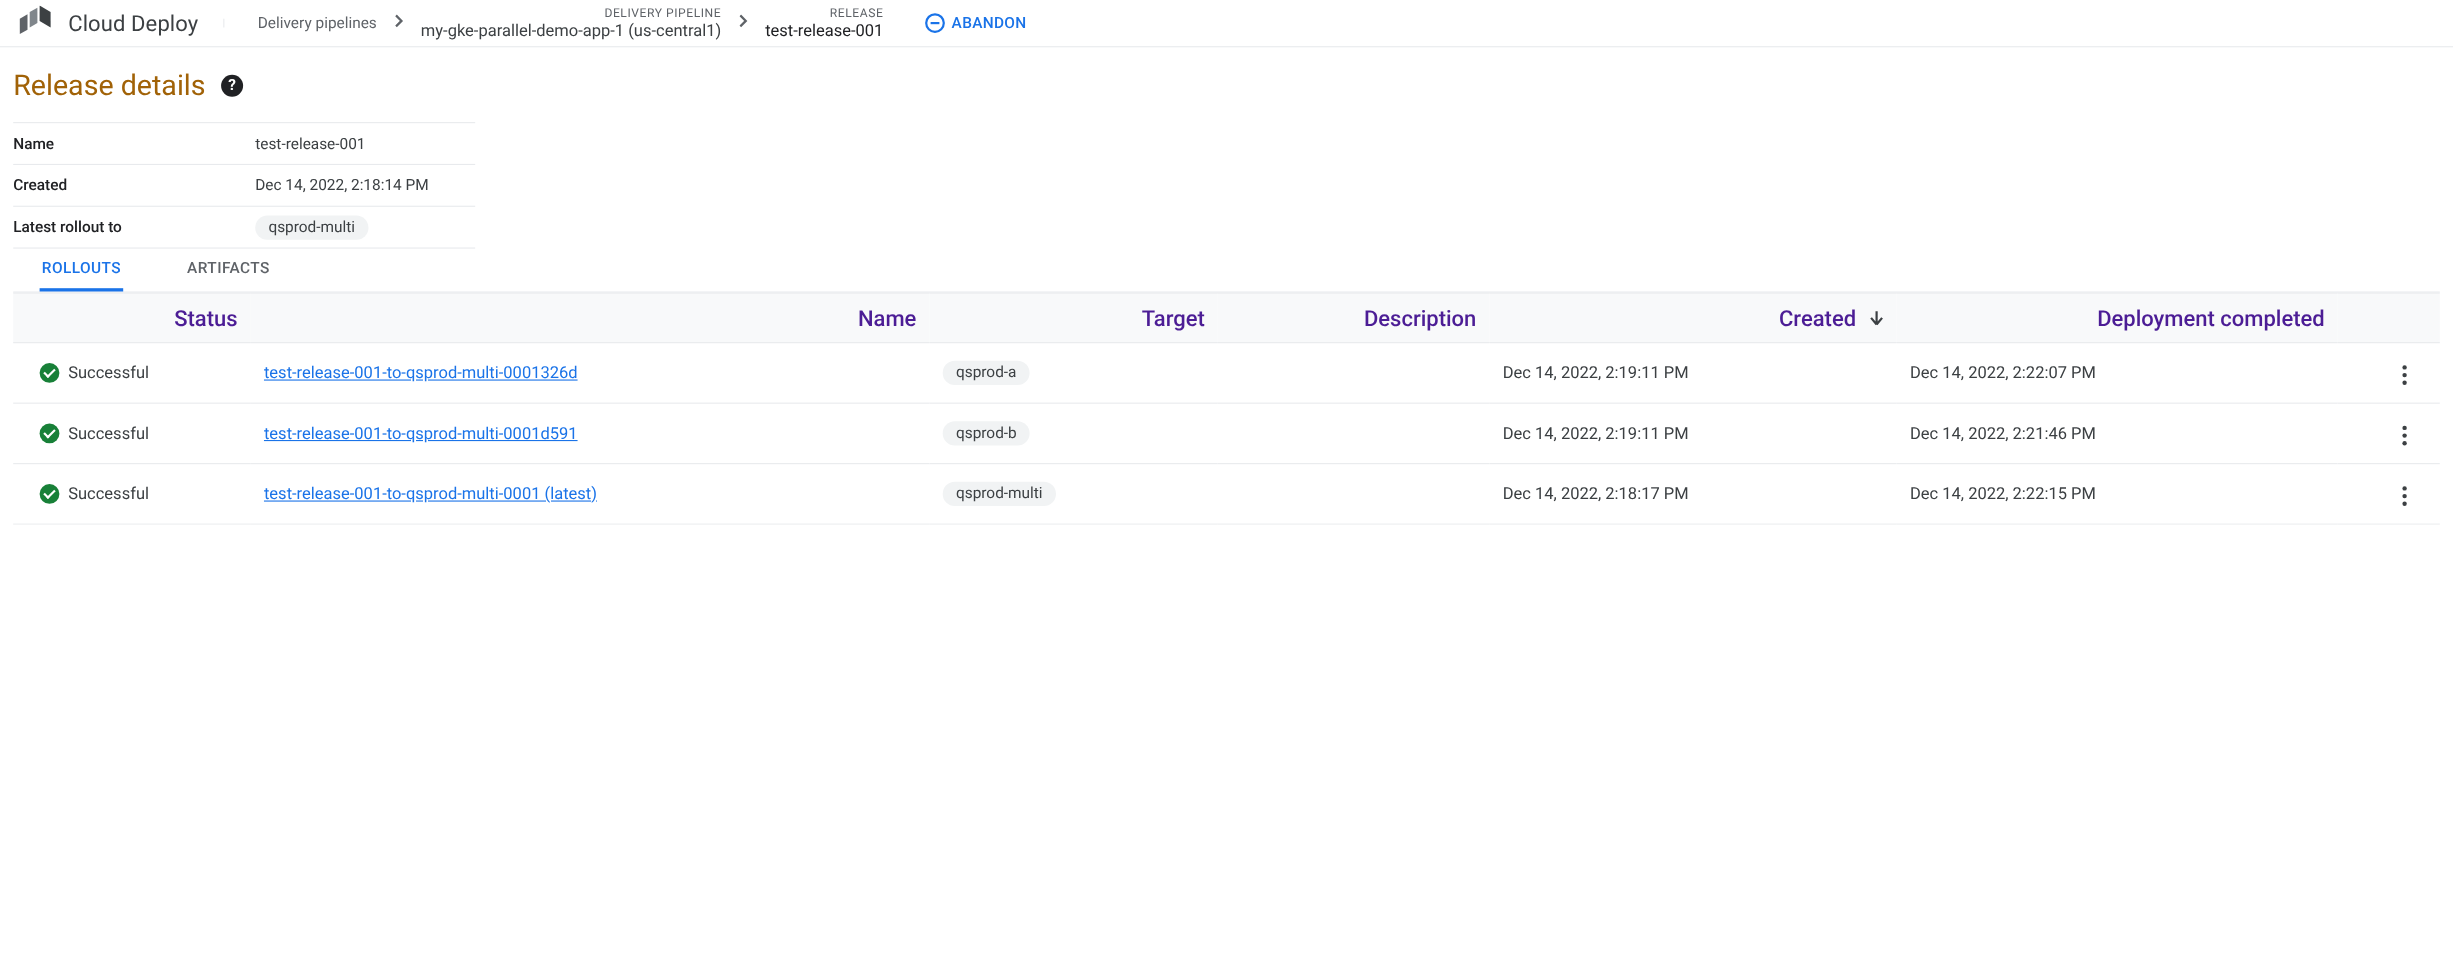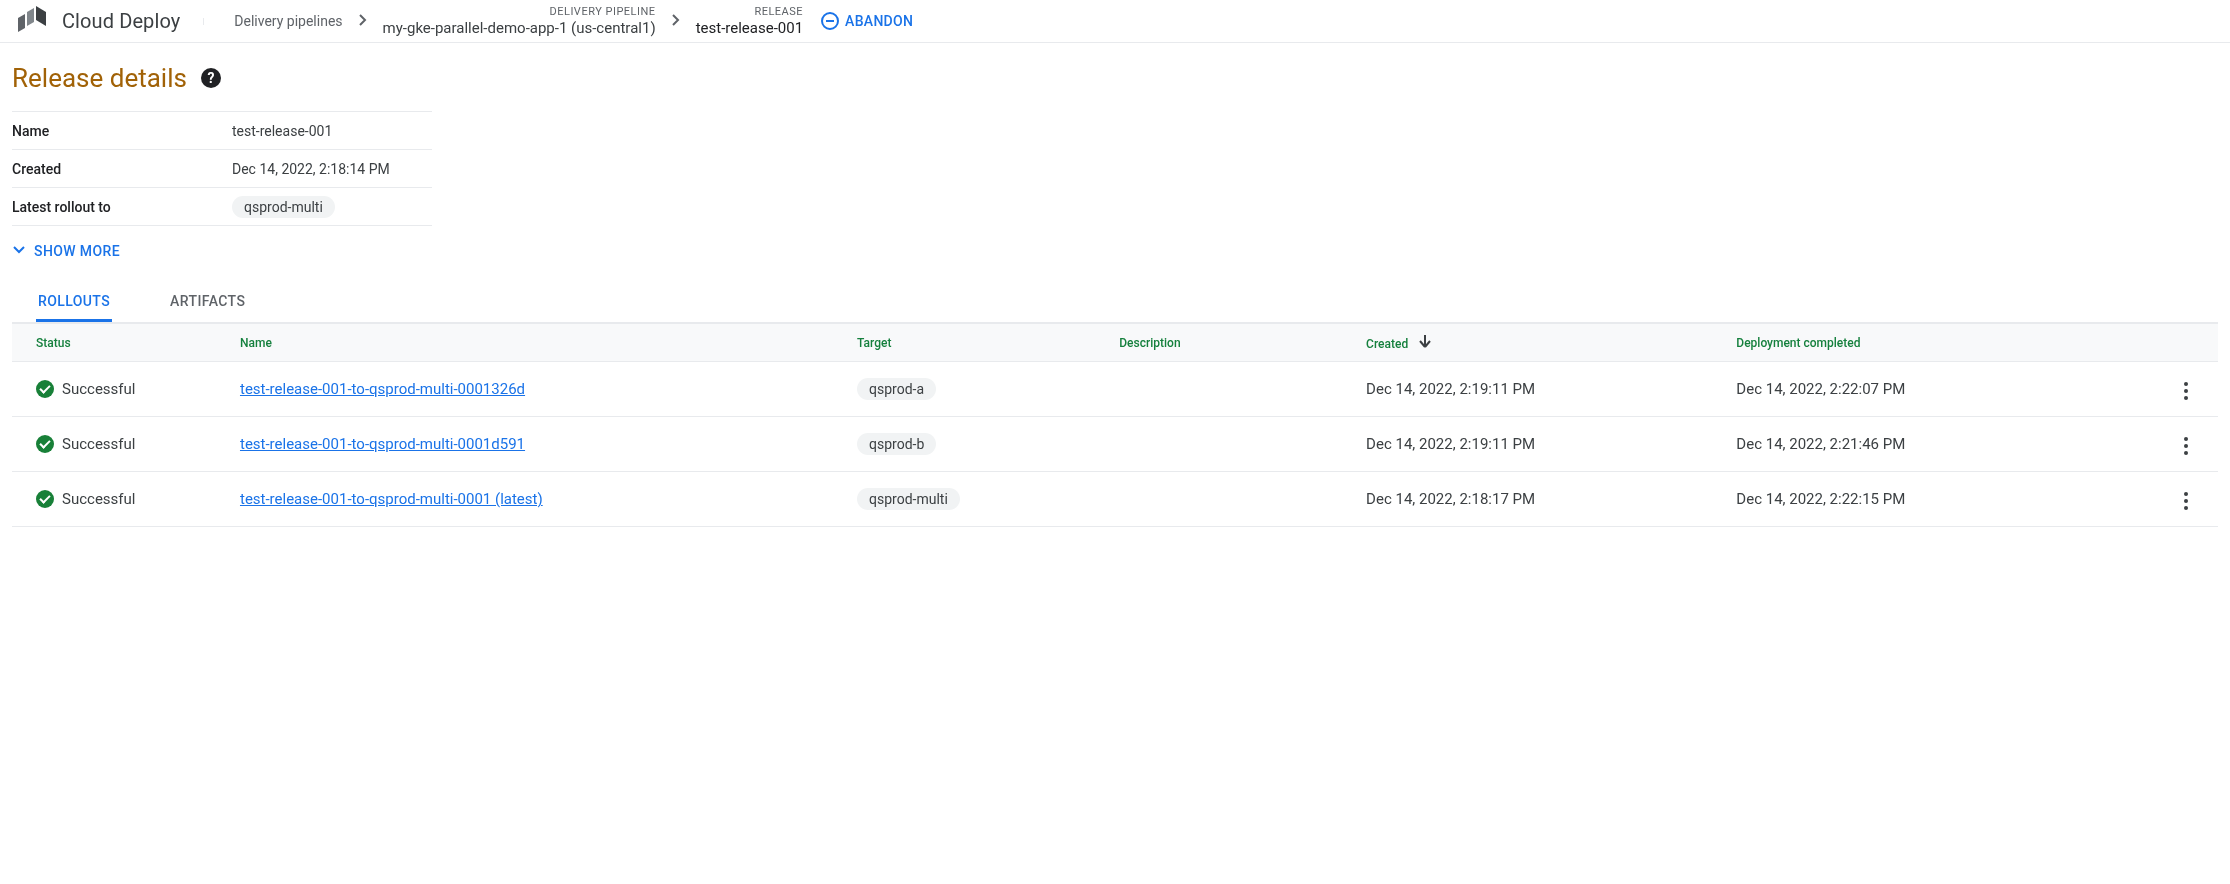--- a/index.html
+++ b/index.html
@@ -67,21 +67,21 @@
     color: #3c4043;
   }
   .chev { color: #5f6368; }
   .abandon-btn {
     display: flex;
     align-items: center;
     gap: 6px;
     color: #1a73e8;
     font-weight: 500;
     letter-spacing: 0.3px;
-    margin-left: 8px;
+    margin-left: 28px;
     cursor: pointer;
   }
   .abandon-icon {
     width: 18px; height: 18px; border: 2px solid #1a73e8; border-radius: 50%;
     display: inline-flex; align-items: center; justify-content: center;
   }
   .abandon-icon::before { content:""; width:8px; height:2px; background:#1a73e8; }
 
   .content { padding: 20px 12px 0 12px; max-width: 100%; }
   .page-title-row {
@@ -136,21 +136,21 @@
   .filter-label { font-weight:500; }
   .filter-input {
     border:none; outline:none; font-size:15px; color:#3c4043; flex:1;
   }
   .filter-input::placeholder { color:#80868b; }
 
   table.rollouts {
     width:100%; border-collapse: collapse;
   }
   table.rollouts thead th {
-    text-align:left; font-weight:500; color:#15803d; font-size:12px;
+    text-align:right; font-weight:500; color:#4c1d95; font-size:20px;
     background:#f8f9fa; border-top:1px solid #e8eaed; border-bottom:1px solid #e8eaed;
     padding: 10px 12px;
   }
   table.rollouts th:first-child, table.rollouts td:first-child { padding-left: 24px; }
   table.rollouts td {
     padding: 10px 12px; border-bottom:1px solid #e8eaed; font-size:15px; color:#3c4043;
     vertical-align: middle;
   }
   .status-cell { display:flex; align-items:flex-end; gap:8px; }
   .success-icon {
@@ -236,28 +236,20 @@
       <div class="detail-value">Dec 14, 2022, 2:18:14 PM</div>
     </div>
     <div class="detail-row">
       <div class="detail-label">Latest rollout to</div>
       <div class="detail-value">
         <span class="chip">qsprod-multi</span>
       </div>
     </div>
   </div>
 
-  <div class="show-more">
-    <span>
-      <svg width="14" height="14" viewBox="0 0 14 14">
-          <path d="M2 5 L7 10 L12 5" stroke="#1a73e8" stroke-width="2" fill="none"></path>
-        </svg>
-    </span>
-    <span>SHOW MORE</span>
-  </div>
 
   <div class="tabs">
     <div class="tab active">ROLLOUTS</div>
     <div class="tab">ARTIFACTS</div>
   </div>
 
 
   <table class="rollouts">
     <colgroup>
       <col class="col-status">

